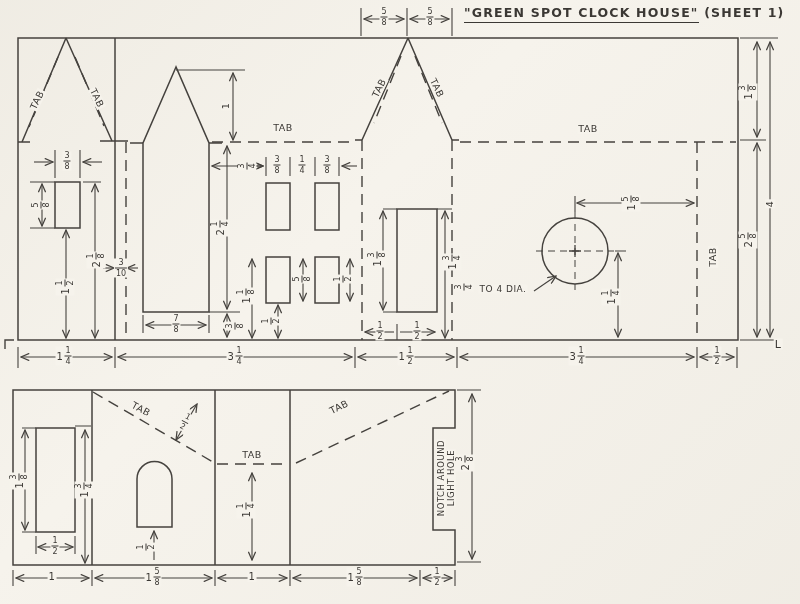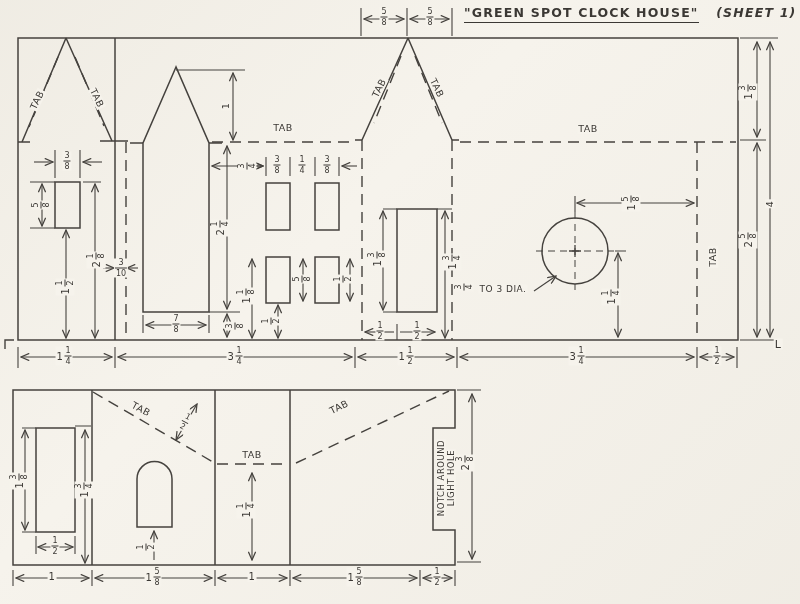--- a/index.html
+++ b/index.html
@@ -14,21 +14,21 @@
        display:inline-flex;align-items:center;line-height:1;}
   .lbl .w{font-size:10px;margin-right:1.5px;}
   .lbl .t{letter-spacing:.5px;}
   .fr{display:inline-flex;flex-direction:column;align-items:center;line-height:1;}
   .fr .n{font-size:8px;padding:0 1px 1px;}
   .fr .d{font-size:8px;border-top:1px solid #3b3834;padding:1px 1px 0;}
   .lbl[data-name="tab-label"]{letter-spacing:2.5px;font-size:10px;font-weight:500;}
   #sheet-title{position:absolute;left:464px;top:5px;font-size:12.5px;letter-spacing:1.2px;
        font-weight:600;white-space:nowrap;}
   #sheet-title .main{border-bottom:1.4px solid #3b3834;padding-bottom:2px;}
-  #sheet-title .sheet{margin-left:12px;font-style:italic;}
+  #sheet-title .sheet{margin-left:0;}
 </style>
 </head>
 <body>
 
 <div class="stage" data-name="pattern-sheet-page">
 
 <svg width="800" height="604" viewBox="0 0 800 604" data-name="drawing-linework">
   <defs>
     <marker id="ah" viewBox="0 0 10 8" refX="9" refY="4" markerWidth="9.5" markerHeight="7.5" orient="auto-start-reverse">
       <path d="M1,0.5 L9,4 L1,7.5" fill="none" stroke="#45423e" stroke-width="1.2"></path>
@@ -333,21 +333,21 @@
           <span class="d">4</span>
         </span>
       </div>
       <div class="lbl" data-name="dia-note-fraction" style="left: 464px; top: 287px; font-size: 9.5px; transform: translate(-50%, -50%) rotate(-90deg);">
         <span class="fr">
           <span class="n">3</span>
           <span class="d">4</span>
         </span>
       </div>
       <div class="lbl" data-name="dia-note-text" style="left: 503px; top: 289px; font-size: 9px; transform: translate(-50%, -50%) rotate(0deg);">
-        <span class="t">TO 3 DIA.</span>
+        <span class="t">TO 4 DIA.</span>
       </div>
       <div class="lbl" data-name="tab-label" style="left: 713px; top: 257px; font-size: 9.5px; transform: translate(-50%, -50%) rotate(-90deg);">
         <span class="t">TAB</span>
       </div>
       <div class="lbl" data-name="dim-right-top-height" style="left: 748px; top: 92px; font-size: 9.5px; transform: translate(-50%, -50%) rotate(-90deg);">
         <span class="w">1</span>
         <span class="fr">
           <span class="n">3</span>
           <span class="d">8</span>
         </span>

